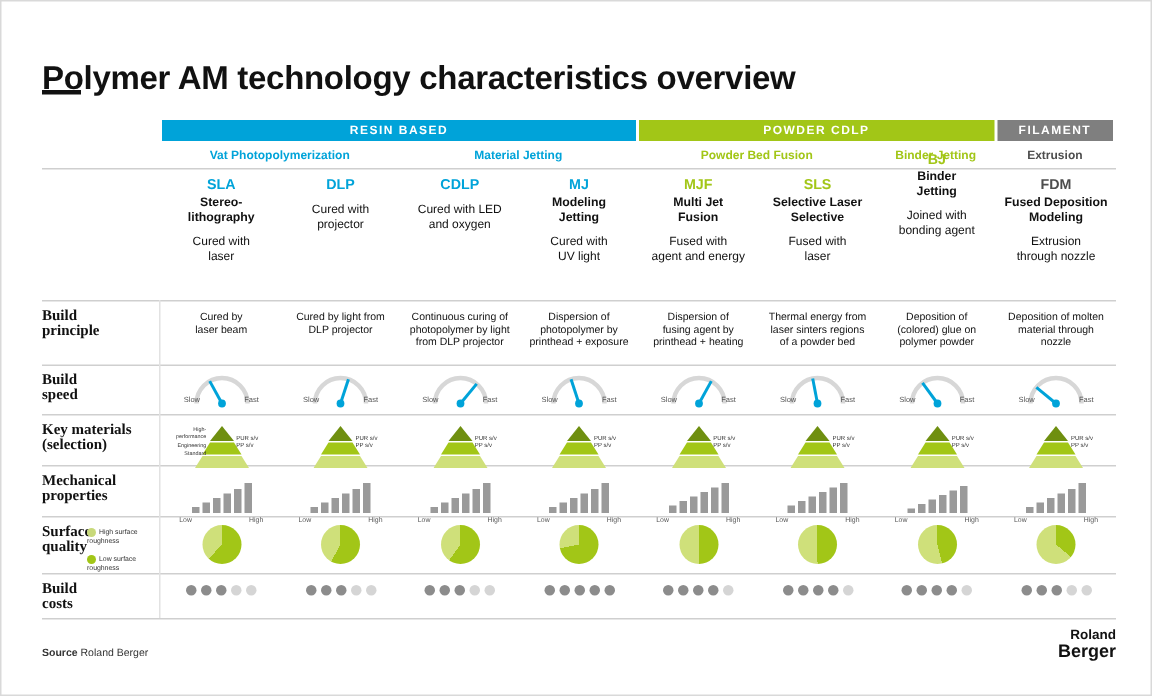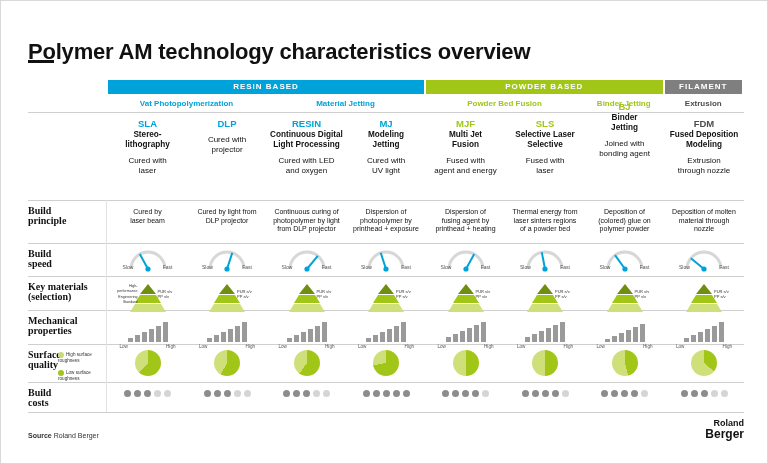--- a/index.html
+++ b/index.html
@@ -63,21 +63,21 @@
 </head>
 <body>
 
 <div class="frame"></div>
 
 <div class="title">Polymer AM technology characteristics overview</div>
 <div class="title-rule"></div>
 
 <div id="canvas">
     <div class="catbar" style="left:108px;top:80px;width:316px;background:#00a3d9">RESIN BASED</div>
-    <div class="catbar" style="left:426px;top:80px;width:236.5px;background:#a2c617">POWDER BASED</div>
+    <div class="catbar" style="left:426px;top:80px;width:236.5px;background:#a2c617">POWDER CDLP</div>
     <div class="catbar" style="left:664.5px;top:80px;width:77.5px;background:#7f7f7f">FILAMENT</div>
     <div class="subcat" style="left:108px;top:99px;width:157px;color:#00a3d9">Vat Photopolymerization</div>
     <div class="subcat" style="left:267px;top:99px;width:157px;color:#00a3d9">Material Jetting</div>
     <div class="subcat" style="left:426px;top:99px;width:157px;color:#a2c617">Powder Bed Fusion</div>
     <div class="subcat" style="left:585px;top:99px;width:77.5px;color:#a2c617">Binder Jetting</div>
     <div class="subcat" style="left:664.5px;top:99px;width:77.5px;color:#4d4d4d">Extrusion</div>
     <div class="hline" style="top:112px;"></div>
     <div class="colhead" style="left:108px;top:118px;">
         <div class="abbr" style="color:#00a3d9">SLA</div>
         <div class="cname">
@@ -90,25 +90,21 @@
       </div>
       </div>
     <div class="colhead" style="left:187.5px;top:118px;">
         <div class="abbr" style="color:#00a3d9">DLP</div>
         <div class="cdesc">
         <div>Cured with</div>
         <div>projector</div>
       </div>
       </div>
     <div class="colhead" style="left:267px;top:118px;">
-        <div class="abbr" style="color:#00a3d9">RESIN</div>
-        <div class="cname">
-        <div>Continuous Digital</div>
-        <div>Light Processing</div>
-      </div>
+        <div class="abbr" style="color:#00a3d9">CDLP</div>
         <div class="cdesc">
         <div>Cured with LED</div>
         <div>and oxygen</div>
       </div>
       </div>
     <div class="colhead" style="left:346.5px;top:118px;">
         <div class="abbr" style="color:#00a3d9">MJ</div>
         <div class="cname">
         <div>Modeling</div>
         <div>Jetting</div>

